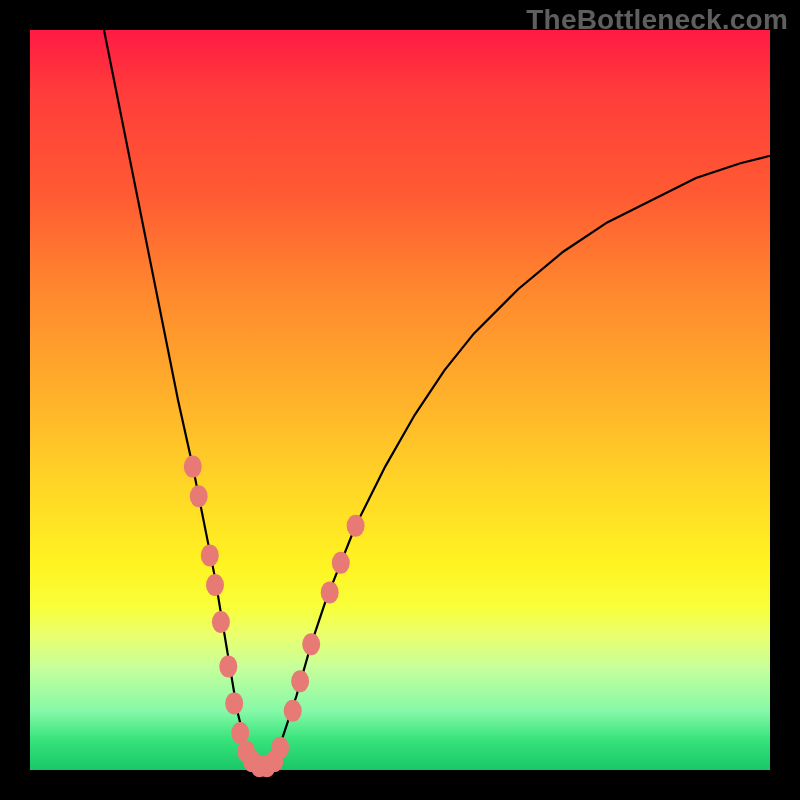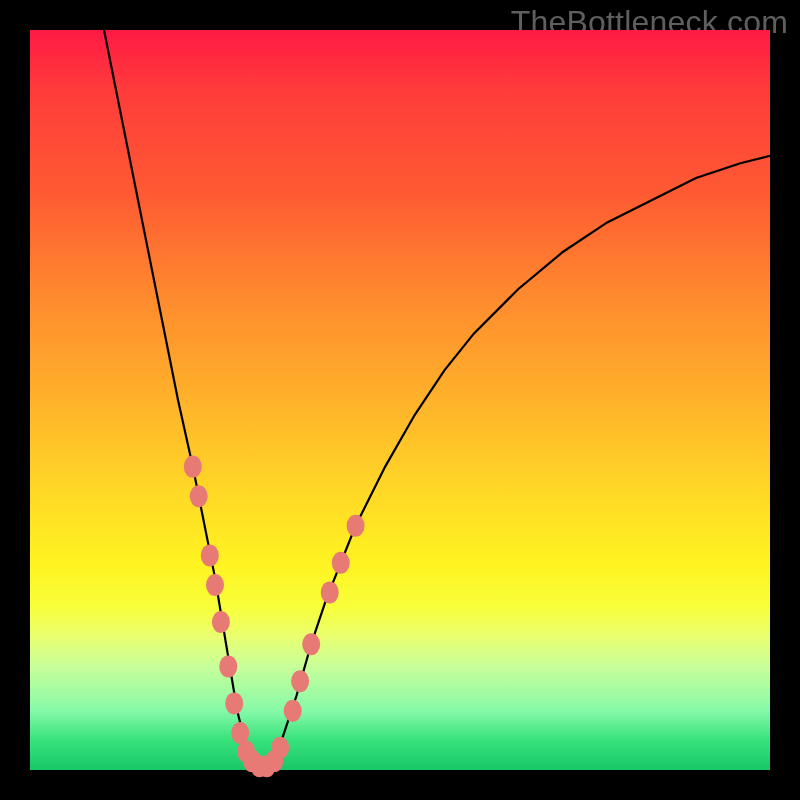--- a/index.html
+++ b/index.html
@@ -39,22 +39,22 @@
       #86f9a8 92%,
       #36e27a 96%,
       #19c768 100%
     );
   }
   .watermark {
     position: absolute;
     top: 4px;
     right: 12px;
     color: #5f5f5f;
-    font-size: 32px;
-    font-weight: 400;
+    font-size: 28px;
+    font-weight: 700;
     letter-spacing: 0.2px;
     user-select: none;
   }
   svg.curve {
     position: absolute;
     left: 0;
     top: 0;
     width: 740px;
     height: 740px;
     overflow: visible;

